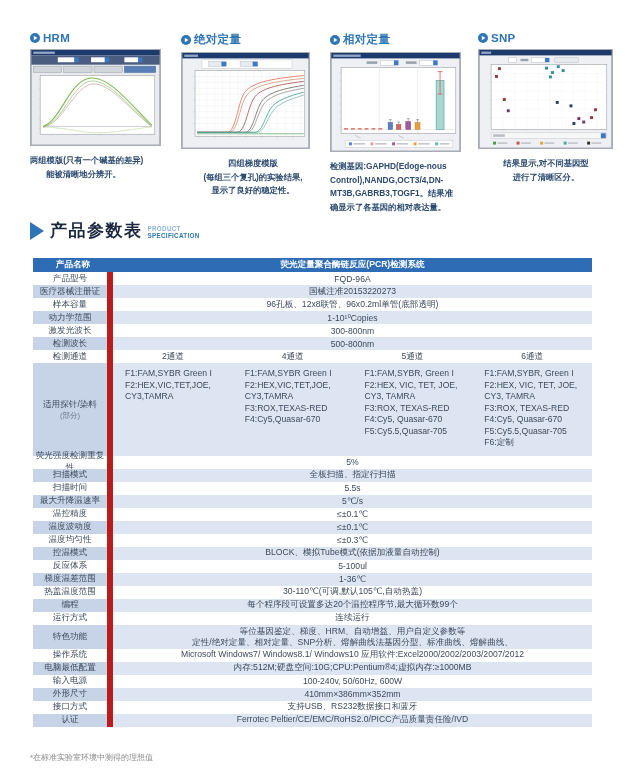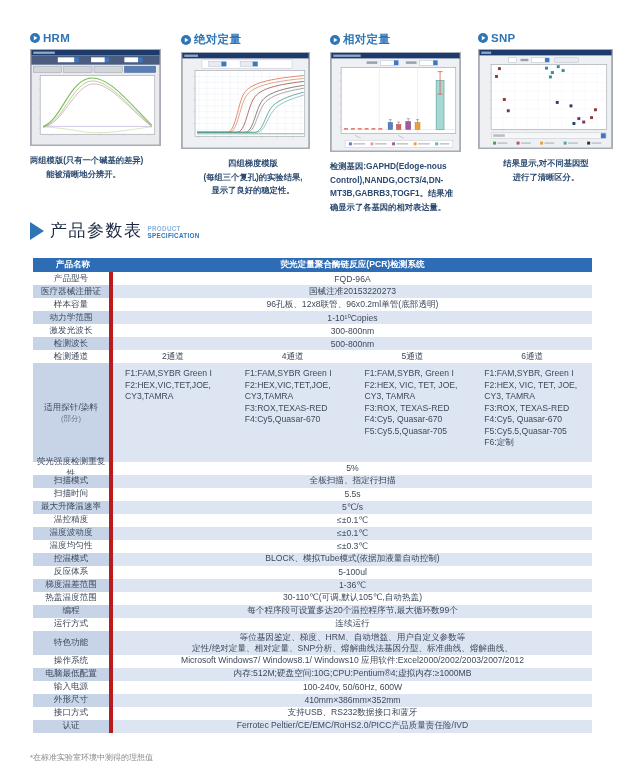--- a/index.html
+++ b/index.html
@@ -10,38 +10,38 @@
   .feature{position:absolute;top:32px}
   .f-head{display:flex;align-items:center;gap:3px;margin-bottom:5px}
   .f-title{color:#2e75b6;font-size:11.5px;font-weight:bold;letter-spacing:.3px}
   .thumb{display:block;border:1px solid #a8adb5;background:#eef0f3}
   .caption{margin-top:8px;font-size:8.3px;font-weight:bold;color:#2c4a70;line-height:13.5px;text-align:center}
   .caption.left{text-align:left}
   .cap-line{white-space:nowrap}
 
   
   .sec-title{position:absolute;left:30px;top:219px;display:flex;align-items:center}
-  .sec-cn{font-size:17px;font-weight:normal;color:#1b2740;letter-spacing:1.5px;margin-left:6px}
+  .sec-cn{font-size:17px;font-weight:bold;color:#1b2740;letter-spacing:1.5px;margin-left:6px}
   .sec-en{margin-left:5px;font-size:6.3px;font-weight:bold;line-height:7px;letter-spacing:.3px;margin-top:2px}
   .sec-en .l1{color:#8ab4dd}
   .sec-en .l2{color:#2e75b6}
 
   
   .spec{position:absolute;left:33px;top:258px;width:559px;font-size:8.6px;color:#3d4a5c}
   .trow{display:flex;align-items:stretch;height:13px}
   .trow.auto{height:auto}
-  .lbl{width:80px;flex-shrink:0;display:flex;flex-direction:column;align-items:center;justify-content:center;text-align:center;border-right:4px solid #b91c1c}
+  .lbl{width:80px;flex-shrink:0;display:flex;flex-direction:column;align-items:center;justify-content:center;text-align:center;border-right:6px solid #b91c1c}
   .val{flex:1;display:flex;flex-direction:column;align-items:center;justify-content:center;text-align:center}
   .striped .lbl{background:#c7d4e8}
   .striped .val,.striped .ch,.striped .probe{background:#dde5f2}
   .hdr{height:14px}
   .hdr .lbl,.hdr .val{background:#2e6db6;color:#fff;font-weight:bold}
   .hdr .lbl{border-right:none}
   .ch{flex:1;display:flex;align-items:center;justify-content:center;font-weight:normal}
-  .probe{flex:1;padding:5px 3px 13px 12px;line-height:11.5px}
+  .probe{flex:1;padding:5px 3px 7px 12px;line-height:11.5px}
   .probe div{white-space:nowrap}
   .sub{font-size:7.5px;color:#6a7689;line-height:9px}
   .vline{line-height:11px}
 
   .footnote{position:absolute;left:30px;top:752px;font-size:8px;color:#8a8a8a}
 </style>
 </head>
 <body>
 
 <div class="feature" style="left:30px;width:107px">

